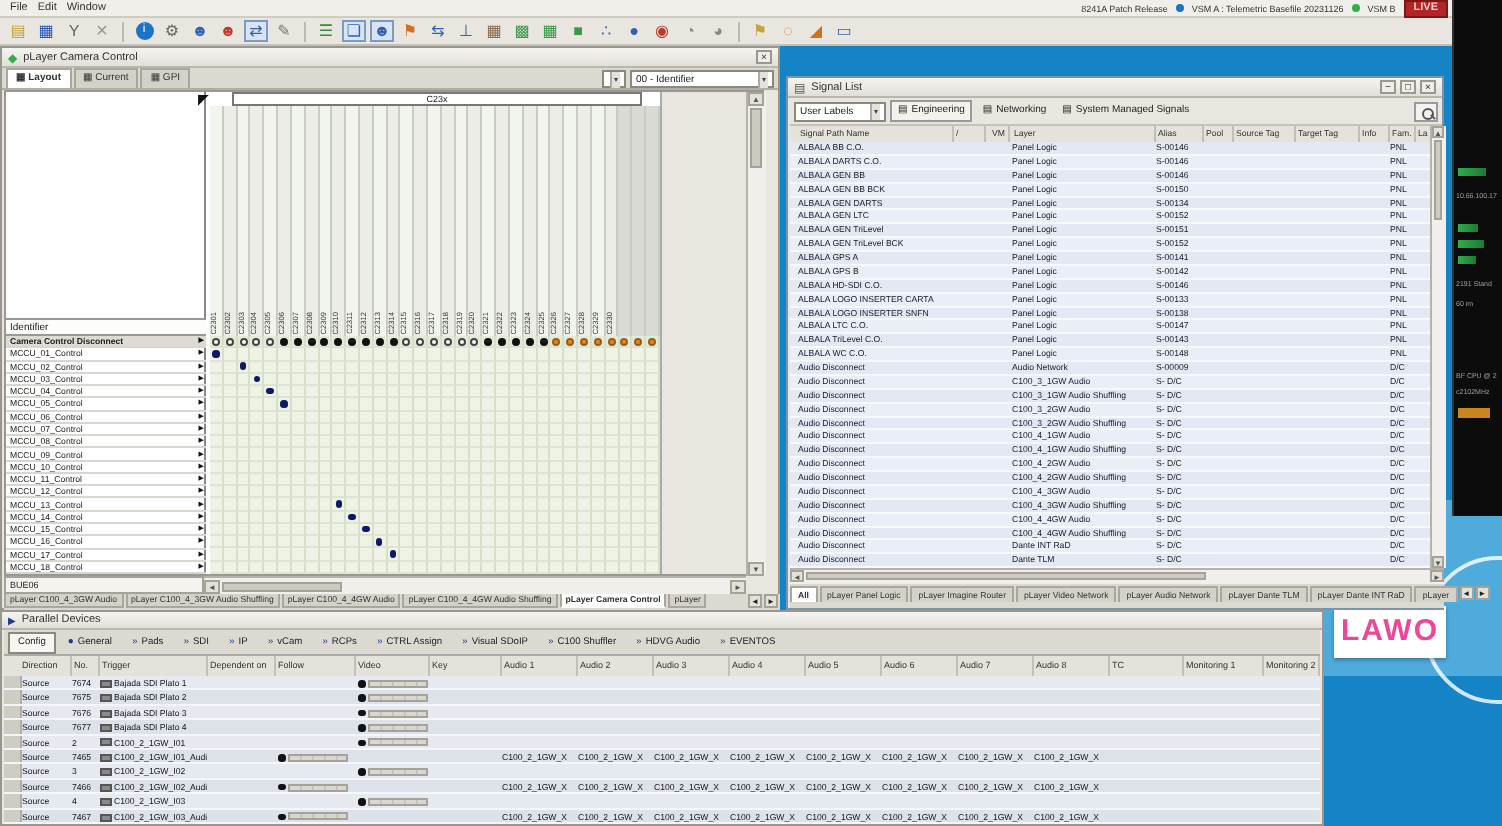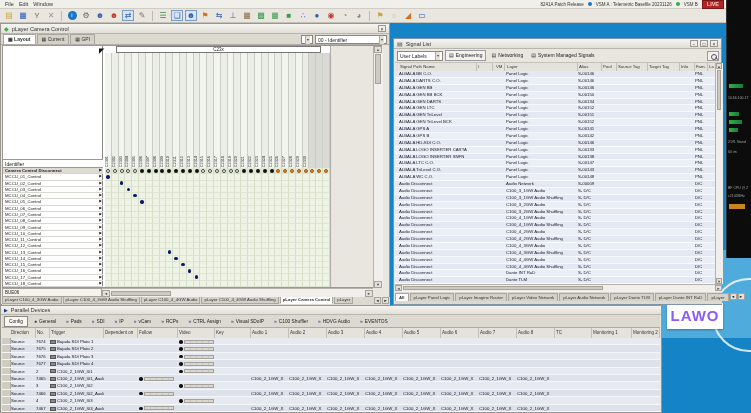--- a/index.html
+++ b/index.html
@@ -10,21 +10,21 @@
     -webkit-font-smoothing:antialiased;
   }
   .abs{position:absolute;}
 
   
   #wallpaper{left:650px;top:250px;width:101px;height:163px;overflow:hidden;}
   #wp-light{position:absolute;left:0;top:0;width:101px;height:88px;background:#4fabdc;}
   #wp-dark{position:absolute;left:0;top:88px;width:101px;height:75px;background:#1484c6;}
   #wp-curve{position:absolute;left:62px;top:28px;width:70px;height:70px;border:2px solid rgba(255,255,255,.8);border-radius:50%;}
   #lawo-logo{position:absolute;left:17px;top:53px;width:56px;height:26px;background:#fff;
-    color:#8b5cf6;font-weight:bold;font-size:15px;text-align:center;line-height:26px;letter-spacing:1px;
+    color:#ec4899;font-weight:bold;font-size:15px;text-align:center;line-height:26px;letter-spacing:1px;
     box-shadow:0 1px 2px rgba(0,0,0,.3);}
 
   
   #monitor{left:726px;top:0;width:25px;height:258px;background:#0c0c0c;overflow:hidden;border-left:1px solid #333;}
   .mon-bar{position:absolute;left:2px;height:4px;background:linear-gradient(90deg,#2fae4a,#1c7a33);}
   .mon-amber{position:absolute;left:2px;height:5px;width:16px;background:#c8871e;}
   .mon-text{position:absolute;left:1px;color:#9aa0a6;font-size:3.5px;line-height:4px;white-space:nowrap;}
 
   
   #titlebar{left:0;top:0;width:726px;height:9px;background:#f1efe9;border-bottom:1px solid #cfccc4;

